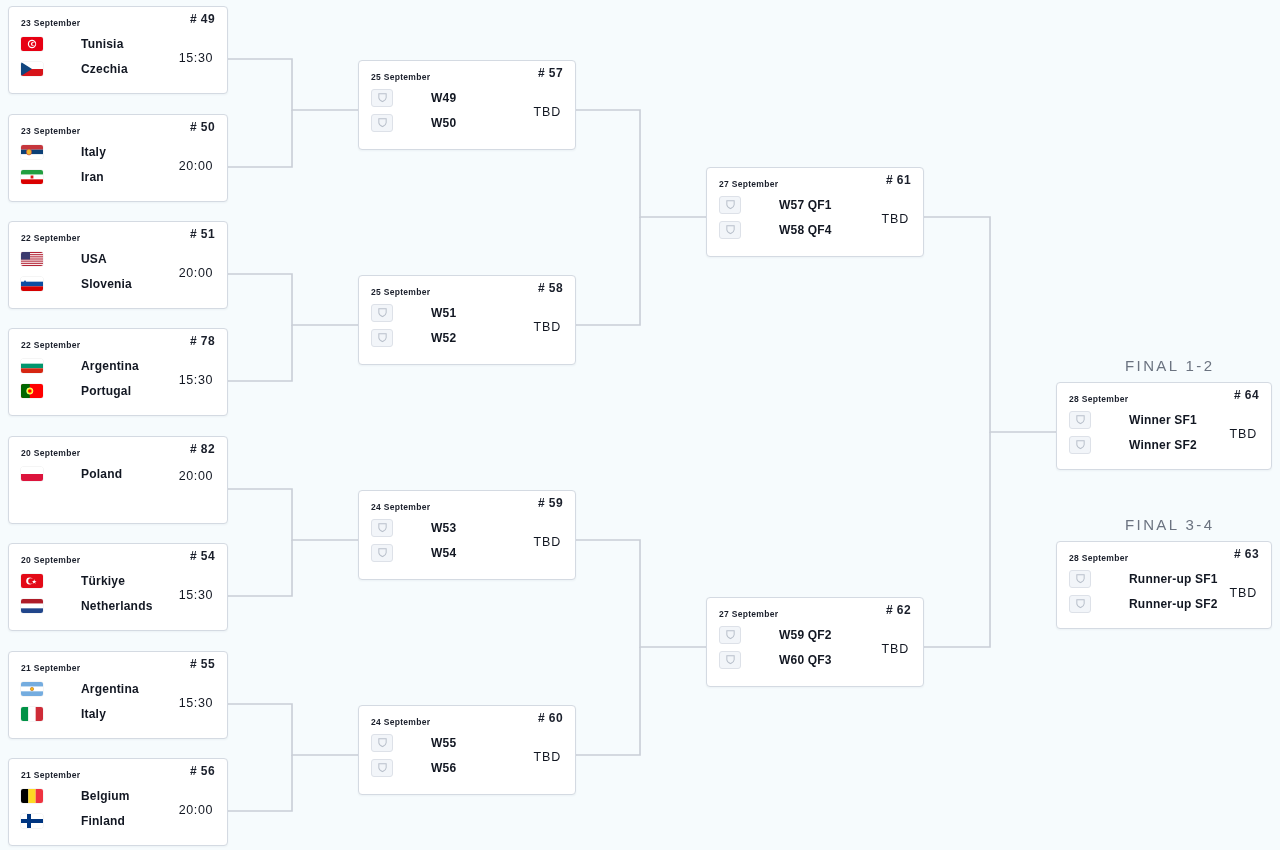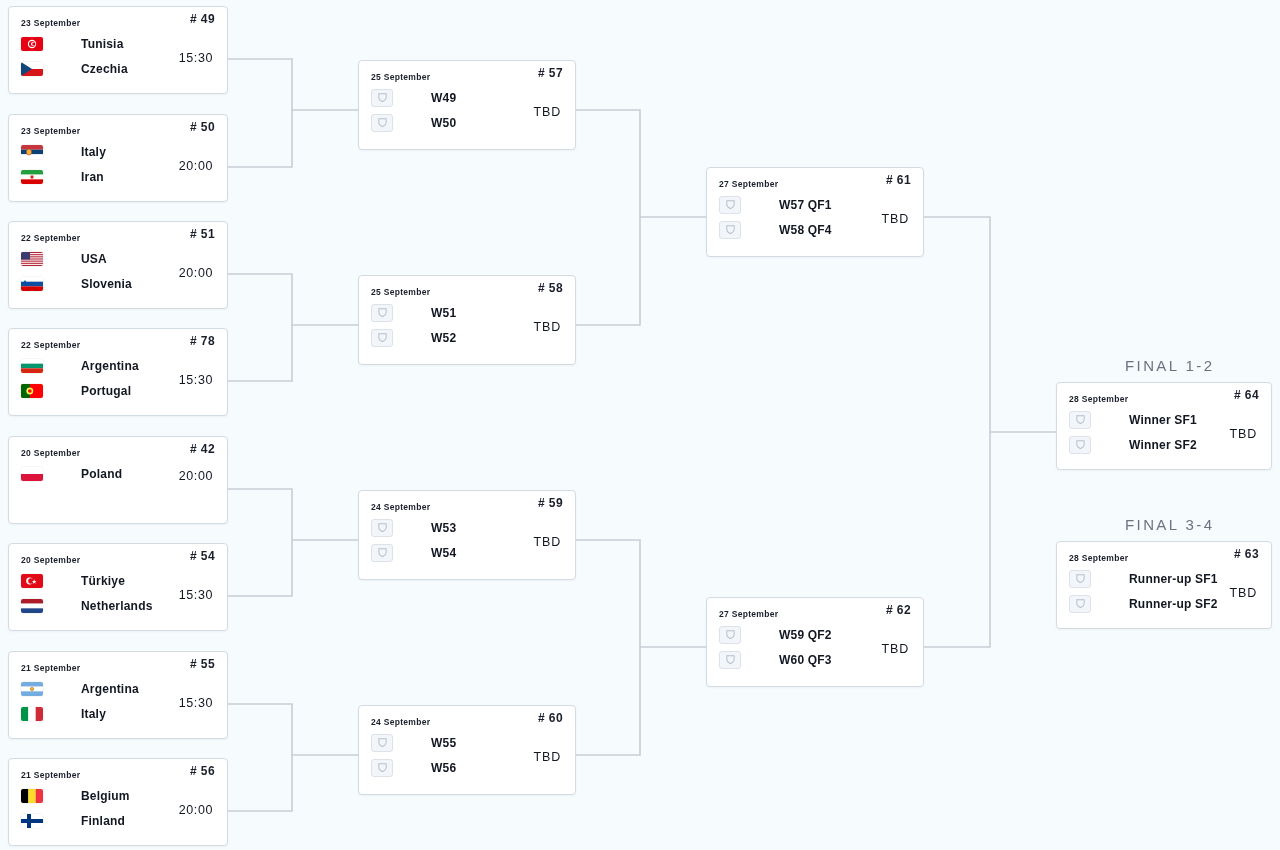--- a/index.html
+++ b/index.html
@@ -230,21 +230,21 @@
                 <circle cx="8.8" cy="7" r="3.2" fill="#ff0" stroke="#fff" stroke-width=".5"></circle>
                 <circle cx="8.8" cy="7" r="1.8" fill="#f00"></circle>
               </svg>
             </span>
             <span class="tname">Portugal</span>
           </div>
           <div class="c-time">15:30</div>
         </div>
       </div>
       <div class="card" style="left: 8px; top: 436px; width: 220px; height: 88px;">
-        <div class="card-head"><span class="c-date">20 September</span><span class="c-num"># 42</span></div>
+        <div class="card-head"><span class="c-date">20 September</span><span class="c-num"># 82</span></div>
         <div class="c-body">
           <div class="row">
             <span class="flag">
               <svg viewBox="0 0 22 14">
                 <rect width="22" height="7" fill="#fff"></rect>
                 <rect y="7" width="22" height="7" fill="#dc143c"></rect>
               </svg>
             </span>
             <span class="tname">Poland</span>
           </div>

